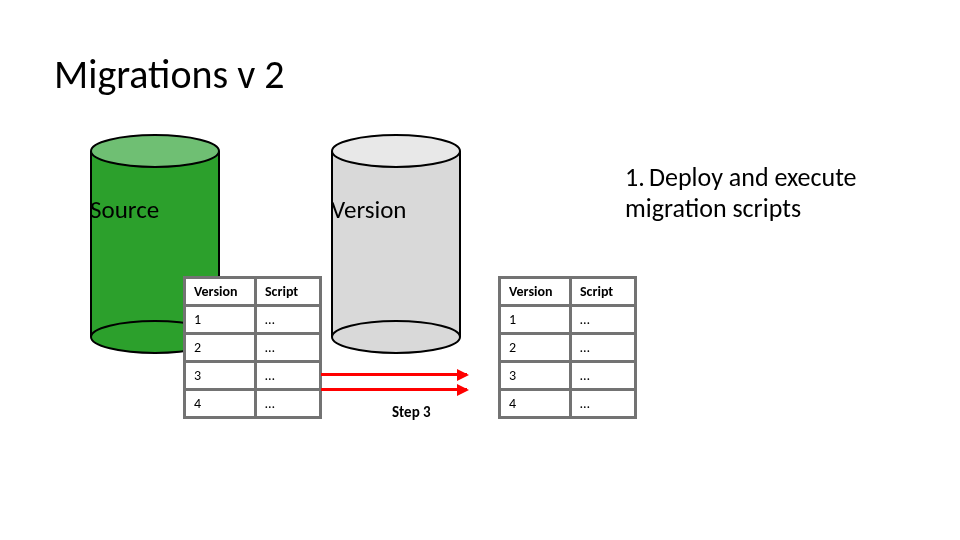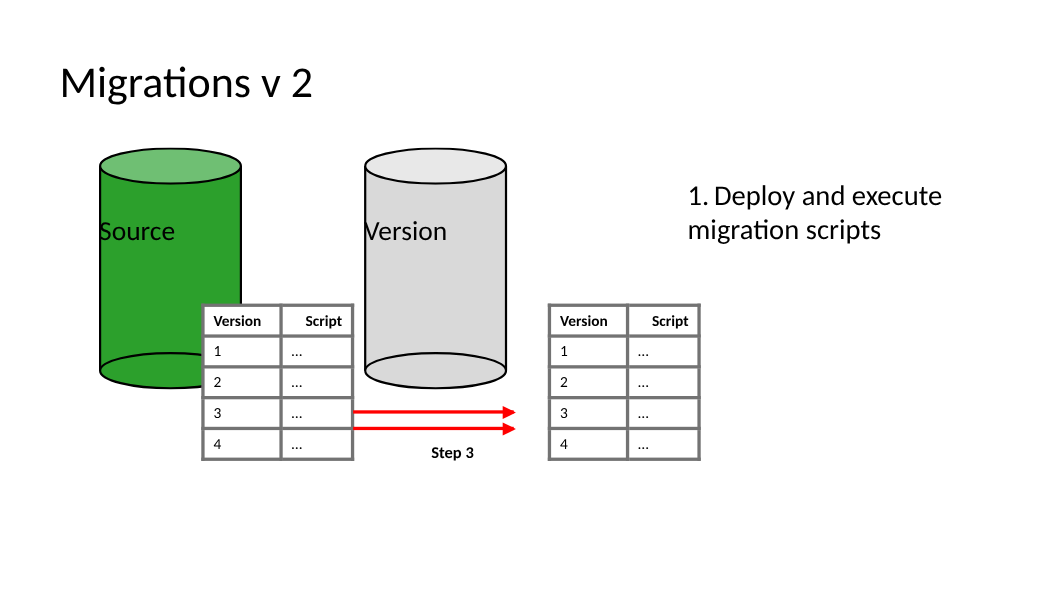--- a/index.html
+++ b/index.html
@@ -65,21 +65,21 @@
     border: 3px solid #737373;
     padding: 4px 8px;
     text-align: left;
     background: #fff;
     height: 16px;
   }
   .version-table th {
     font-weight: 700;
   }
   .version-table .col-v { width: 52px; }
-  .version-table .col-s { width: 46px; text-align: right; }
+  .version-table .col-s { width: 46px; }
   .arrow {
     position: absolute;
     height: 0;
     border-top: 3px solid #ff0000;
   }
   .arrow::after {
     content: "";
     position: absolute;
     right: -2px;
     top: -7.5px;

